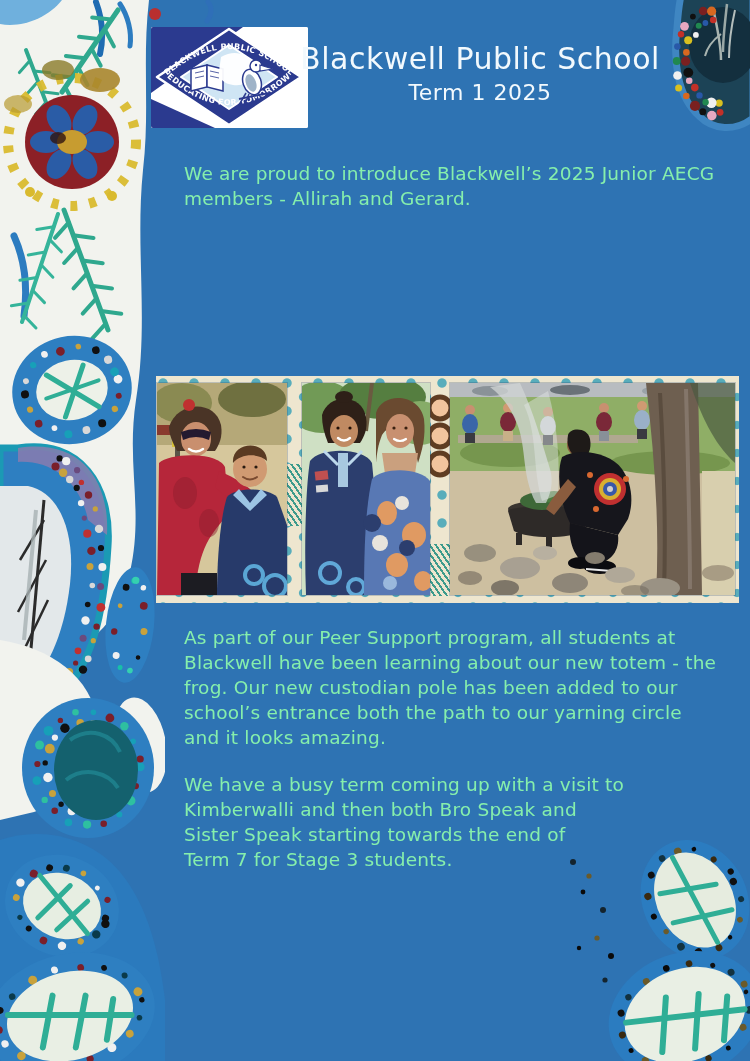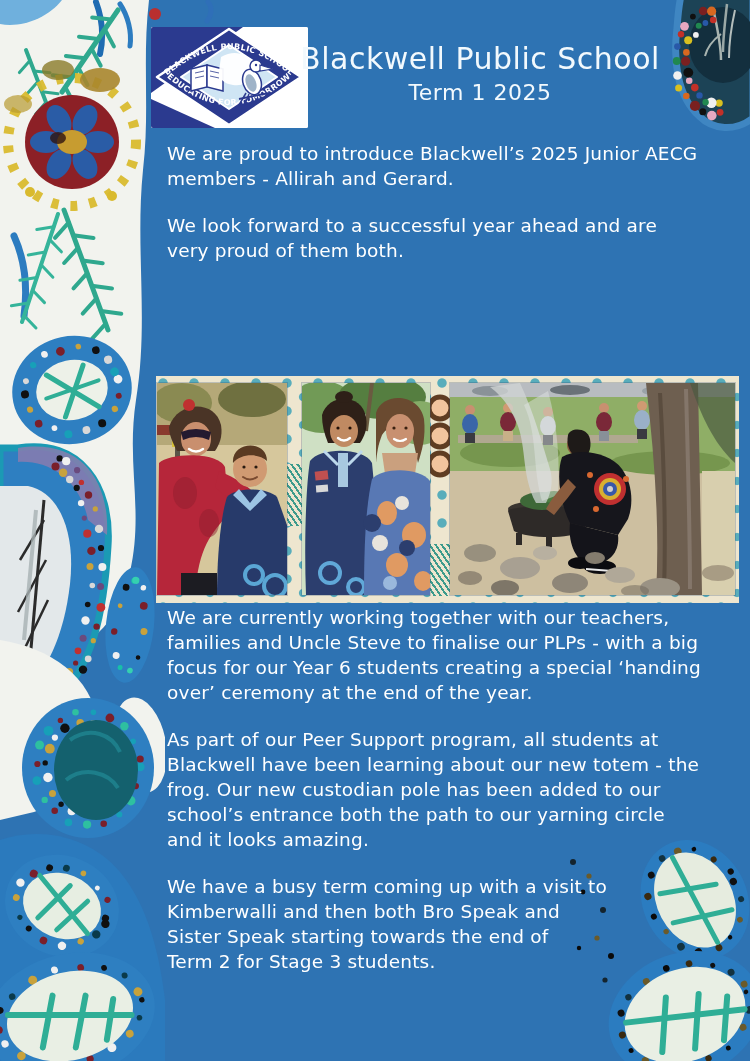--- a/index.html
+++ b/index.html
@@ -7,21 +7,21 @@
   .page{position:relative;width:750px;height:1061px;background:#2e73b3;overflow:hidden;}
   .art{position:absolute;z-index:1;}
   .art-left{left:0;top:0;}
   .art-topright{left:643px;top:0;}
   .art-bottomright{left:545px;top:820px;}
   .paint-specks{left:146px;top:0;}
   .logo{position:absolute;left:151px;top:27px;width:157px;height:101px;background:#fff;z-index:2;border-radius:2px;overflow:hidden;}
   .header{position:absolute;left:299px;top:42px;width:362px;text-align:center;color:#f2f9fd;z-index:3;}
   .header h1{margin:0;font-size:30px;font-weight:500;letter-spacing:.5px;line-height:34px;}
   .header .subtitle{margin-top:4px;font-size:22px;font-weight:500;letter-spacing:.5px;}
-  .textblock{position:absolute;left:167px;width:566px;color:#ffffff;z-index:3;}
+  .textblock{position:absolute;left:184px;width:566px;color:#86efac;z-index:3;margin-top:20px;}
   .textblock p{margin:0 0 22px 0;font-size:18.5px;line-height:25px;letter-spacing:.2px;white-space:pre-line;}
   .intro{top:141px;}
   .bodytext{top:605px;}
   .collage{position:absolute;left:156px;top:376px;width:583px;height:227px;z-index:2;
     background-color:#eee6cf;
     background-image:
       radial-gradient(circle at 7px 7px,#58adbb 4.2px,rgba(0,0,0,0) 5.2px),
       radial-gradient(circle at 23px 21px,#58adbb 3.6px,rgba(0,0,0,0) 4.6px);
     background-size:31px 28px;}
   .photo{position:absolute;top:7px;height:212px;overflow:hidden;box-shadow:0 0 0 1px rgba(40,70,110,.25);}
@@ -481,22 +481,20 @@
   </div>
 
   <div class="header">
     <h1>Blackwell Public School</h1>
     <div class="subtitle">Term 1 2025</div>
   </div>
 
   <div class="textblock intro">
     <p>We are proud to introduce Blackwell’s 2025 Junior AECG
 members - Allirah and Gerard.</p>
-    <p>We look forward to a successful year ahead and are
-very proud of them both.</p>
   </div>
 
   <div class="collage">
     <div class="stripe-patch sp1"></div>
     <div class="stripe-patch sp2"></div>
     <svg class="peach" width="24" height="120" viewBox="0 0 24 120">
       <circle cx="12" cy="22" r="11" fill="#f2c49e" stroke="#5f3c22" stroke-width="5"></circle>
       <circle cx="12" cy="50" r="11" fill="#f2c49e" stroke="#5f3c22" stroke-width="5"></circle>
       <circle cx="12" cy="78" r="11" fill="#f2c49e" stroke="#5f3c22" stroke-width="5"></circle>
     </svg>
@@ -674,28 +672,24 @@
           <ellipse cx="95" cy="170" rx="12" ry="7" fill="#b8b0a0"></ellipse>
           <ellipse cx="145" cy="175" rx="10" ry="6" fill="#847c6e"></ellipse>
           <ellipse cx="20" cy="195" rx="12" ry="7" fill="#6e665a" opacity="0.6"></ellipse>
           <ellipse cx="185" cy="208" rx="14" ry="6" fill="#6e665a" opacity="0.5"></ellipse>
         </g>
       </svg>
     </div>
   </div>
 
   <div class="textblock bodytext">
-    <p>We are currently working together with our teachers,
-families and Uncle Steve to finalise our PLPs - with a big
-focus for our Year 6 students creating a special ‘handing
-over’ ceremony at the end of the year.</p>
     <p>As part of our Peer Support program, all students at
 Blackwell have been learning about our new totem - the
 frog. Our new custodian pole has been added to our
 school’s entrance both the path to our yarning circle
 and it looks amazing.</p>
     <p>We have a busy term coming up with a visit to
 Kimberwalli and then both Bro Speak and
 Sister Speak starting towards the end of
-Term 2 for Stage 3 students.</p>
+Term 7 for Stage 3 students.</p>
   </div>
 
 </div>
 
 </body></html>

